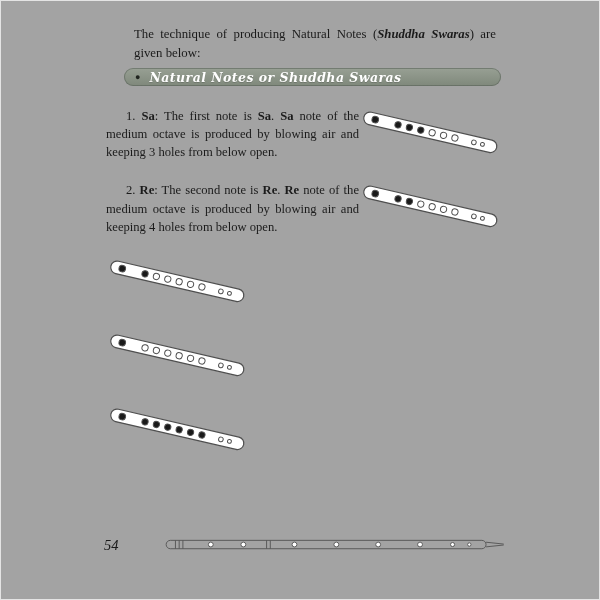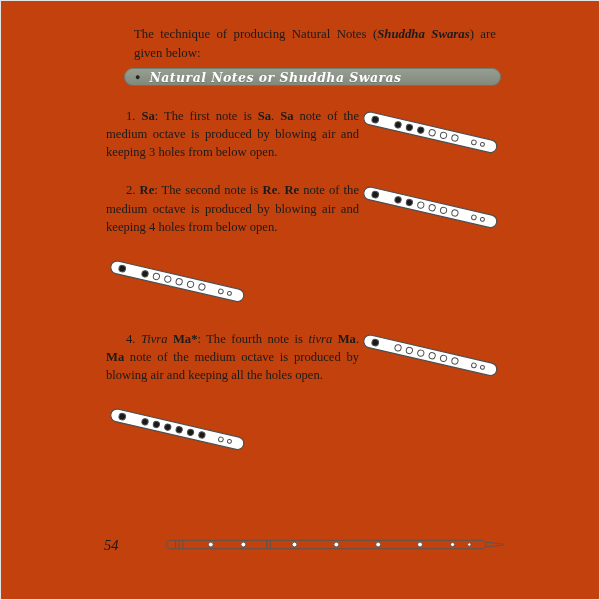--- a/index.html
+++ b/index.html
@@ -1,39 +1,39 @@
 <!DOCTYPE html>
 <html style="--banner-bg: #7f887b; --banner-hi: #98a094; --banner-text: #ffffff;"><head>
 <meta charset="utf-8">
 <style>
   html,body{margin:0;padding:0;background:#ffffff;}
   .page{
     position:relative;width:600px;height:600px;box-sizing:border-box;
-    background:#c2410c;border:1px solid #e4e4e4;overflow:hidden;
+    background:#a3a3a3;border:1px solid #e4e4e4;overflow:hidden;
     font-family:"Liberation Serif","DejaVu Serif",serif;color:#1b1b1b;
   }
   .intro{
     position:absolute;left:133px;top:24px;width:362px;margin:0;
     font-size:12.8px;line-height:1.5;text-align:justify;
   }
   .banner{
     position:absolute;left:123px;top:67px;width:377px;height:18px;
     border-radius:9px;display:flex;align-items:center;
     background:linear-gradient(var(--banner-hi,#98a094),var(--banner-bg,#7f887b));
     box-shadow:inset 0 0 0 1px rgba(85,95,85,.55);
   }
   .bullet{margin-left:11px;font-size:9px;line-height:1;color:#20241f;}
   .banner-title{
     margin-left:9px;color:var(--banner-text,#fff);
     font-size:12.5px;font-style:italic;font-weight:bold;letter-spacing:.45px;
     font-family:"DejaVu Serif","Liberation Serif",serif;
     text-shadow:0 1px 0 rgba(0,0,0,.15);
   }
   .items{position:absolute;left:105px;top:106px;width:400px;}
-  .item{display:flex;align-items:flex-end;margin-bottom:20px;font-family:Liberation Serif, serif;}
+  .item{display:flex;align-items:flex-start;margin-bottom:20px;font-family:Liberation Serif, serif;}
   .item-text{
     width:253px;margin:0;font-size:12.6px;line-height:1.44;
     text-align:justify;text-indent:20px;
   }
   .flute{flex:0 0 auto;margin-left:1px;margin-top:-4px;}
   .seg-b{font-weight:bold;}
   .seg-i{font-style:italic;}
   .seg-bi{font-weight:bold;font-style:italic;}
   .footer{
     position:absolute;left:103px;top:534px;width:402px;
@@ -101,21 +101,20 @@
             <circle cx="76" cy="14.5" r="3.2" style="fill: rgb(255, 255, 255); stroke: rgb(79, 79, 79); stroke-width: 1;"></circle>
             <circle cx="88" cy="14.5" r="3.2" style="fill: rgb(255, 255, 255); stroke: rgb(79, 79, 79); stroke-width: 1;"></circle>
             <circle cx="100" cy="14.5" r="3.2" style="fill: rgb(255, 255, 255); stroke: rgb(79, 79, 79); stroke-width: 1;"></circle>
             <circle cx="120" cy="14.5" r="2.4" style="fill: rgb(255, 255, 255); stroke: rgb(79, 79, 79); stroke-width: 1;"></circle>
             <circle cx="129" cy="14.5" r="2" style="fill: rgb(255, 255, 255); stroke: rgb(79, 79, 79); stroke-width: 1;"></circle>
           </g>
         </svg>
   </div>
 
   <div class="item">
-    <p class="item-text"><span>4. </span><span class="seg-i">Tivra </span><span class="seg-b">Ma*</span><span>: The fourth note is </span><span class="seg-i">tivra </span><span class="seg-b">Ma</span><span>. </span><span class="seg-b">Ma</span><span> note of the medium octave is produced by blowing air and keeping all the holes open.</span></p>
     <svg class="flute" viewBox="0 0 150 58" width="146" height="58" aria-hidden="true">
           <g transform="rotate(13 8 14)">
             <rect x="4" y="8" width="140" height="13" rx="6.5" style="fill: rgb(255, 255, 255); stroke: rgb(79, 79, 79); stroke-width: 1.2;"></rect>
             <circle cx="16" cy="14.5" r="3.4" style="fill: rgb(26, 26, 26); stroke: rgb(79, 79, 79); stroke-width: 1;"></circle>
             <circle cx="40" cy="14.5" r="3.2" style="fill: rgb(255, 255, 255); stroke: rgb(79, 79, 79); stroke-width: 1;"></circle>
             <circle cx="52" cy="14.5" r="3.2" style="fill: rgb(255, 255, 255); stroke: rgb(79, 79, 79); stroke-width: 1;"></circle>
             <circle cx="64" cy="14.5" r="3.2" style="fill: rgb(255, 255, 255); stroke: rgb(79, 79, 79); stroke-width: 1;"></circle>
             <circle cx="76" cy="14.5" r="3.2" style="fill: rgb(255, 255, 255); stroke: rgb(79, 79, 79); stroke-width: 1;"></circle>
             <circle cx="88" cy="14.5" r="3.2" style="fill: rgb(255, 255, 255); stroke: rgb(79, 79, 79); stroke-width: 1;"></circle>
             <circle cx="100" cy="14.5" r="3.2" style="fill: rgb(255, 255, 255); stroke: rgb(79, 79, 79); stroke-width: 1;"></circle>

